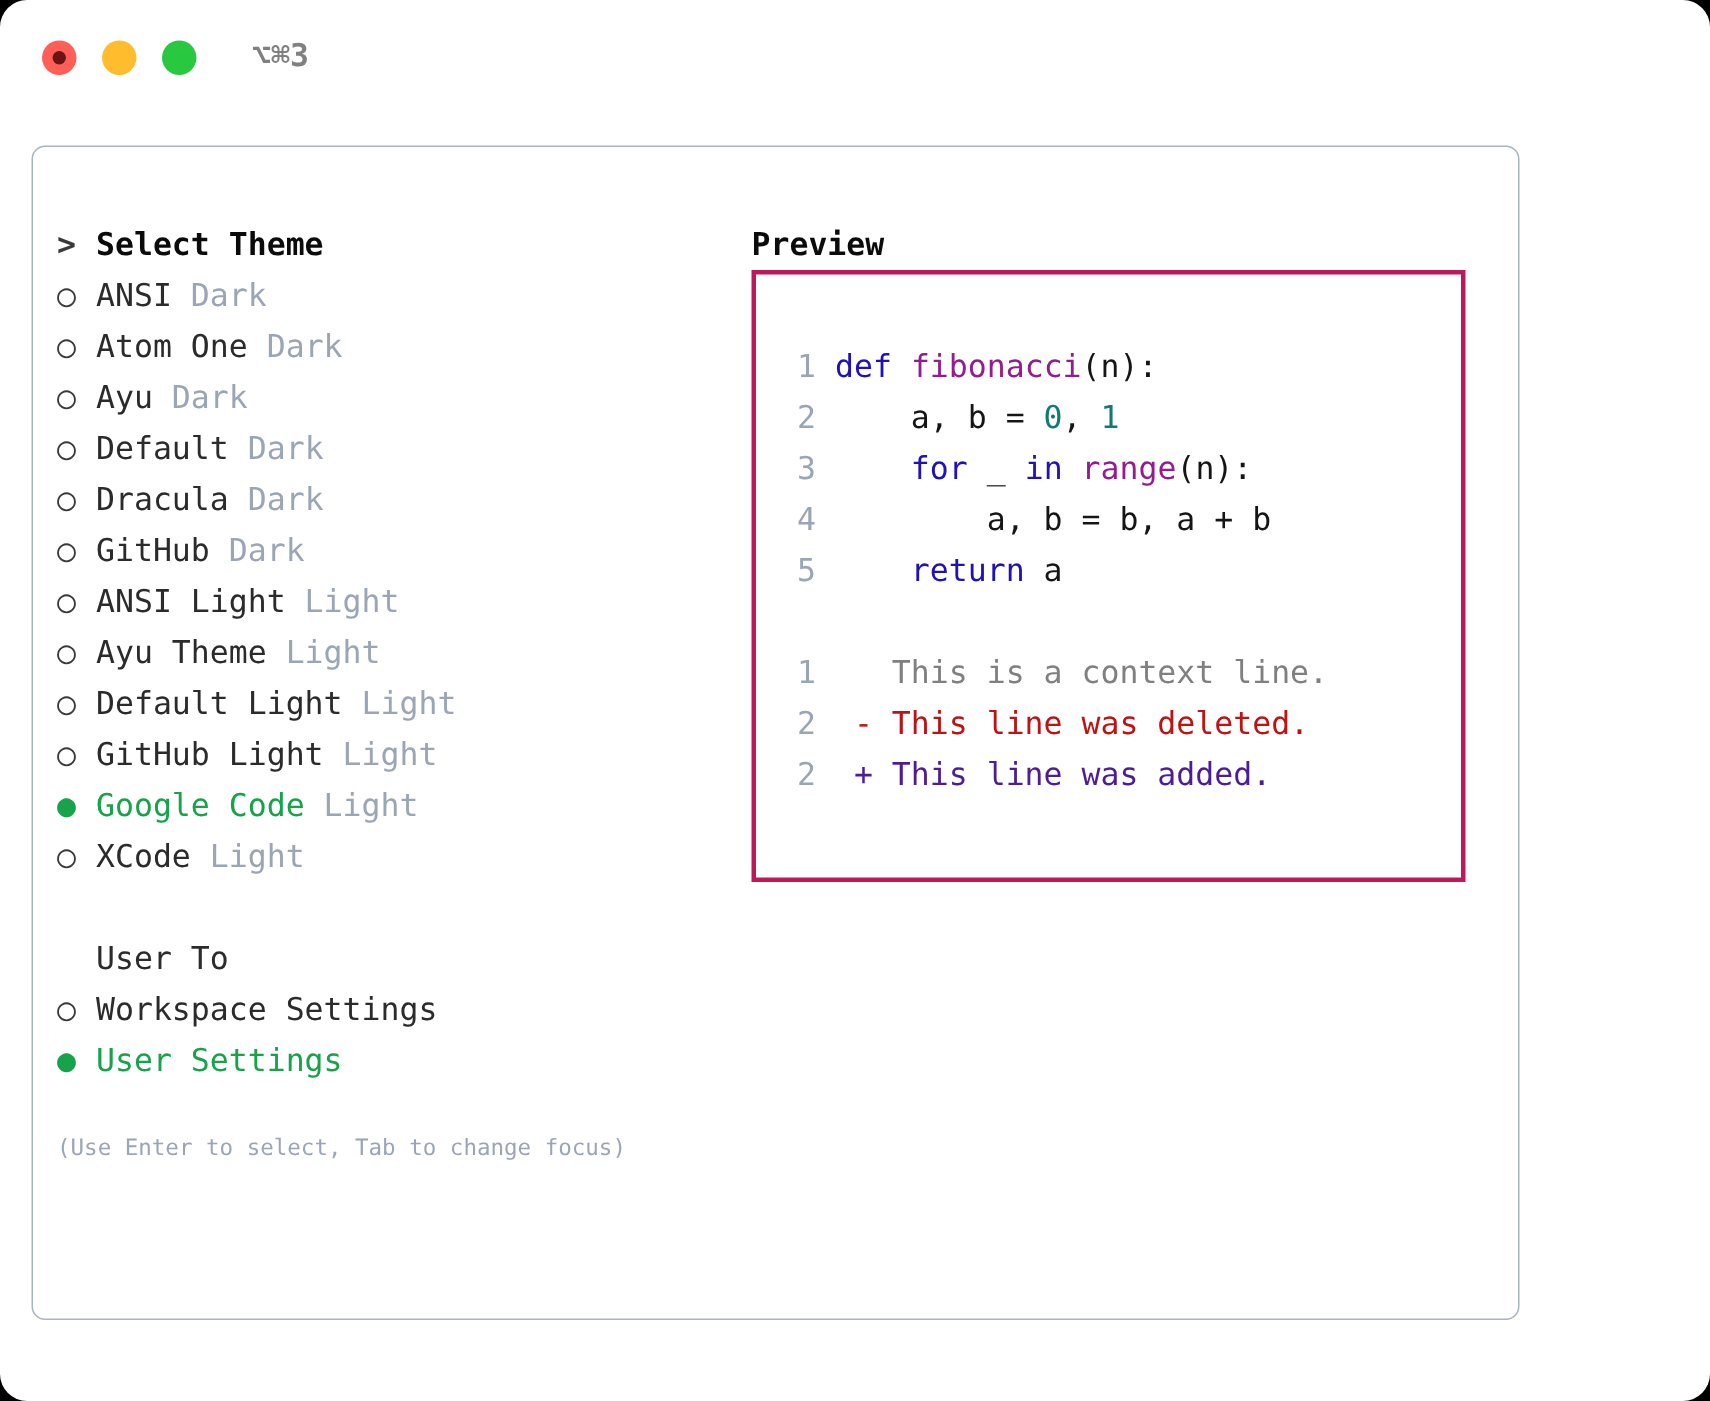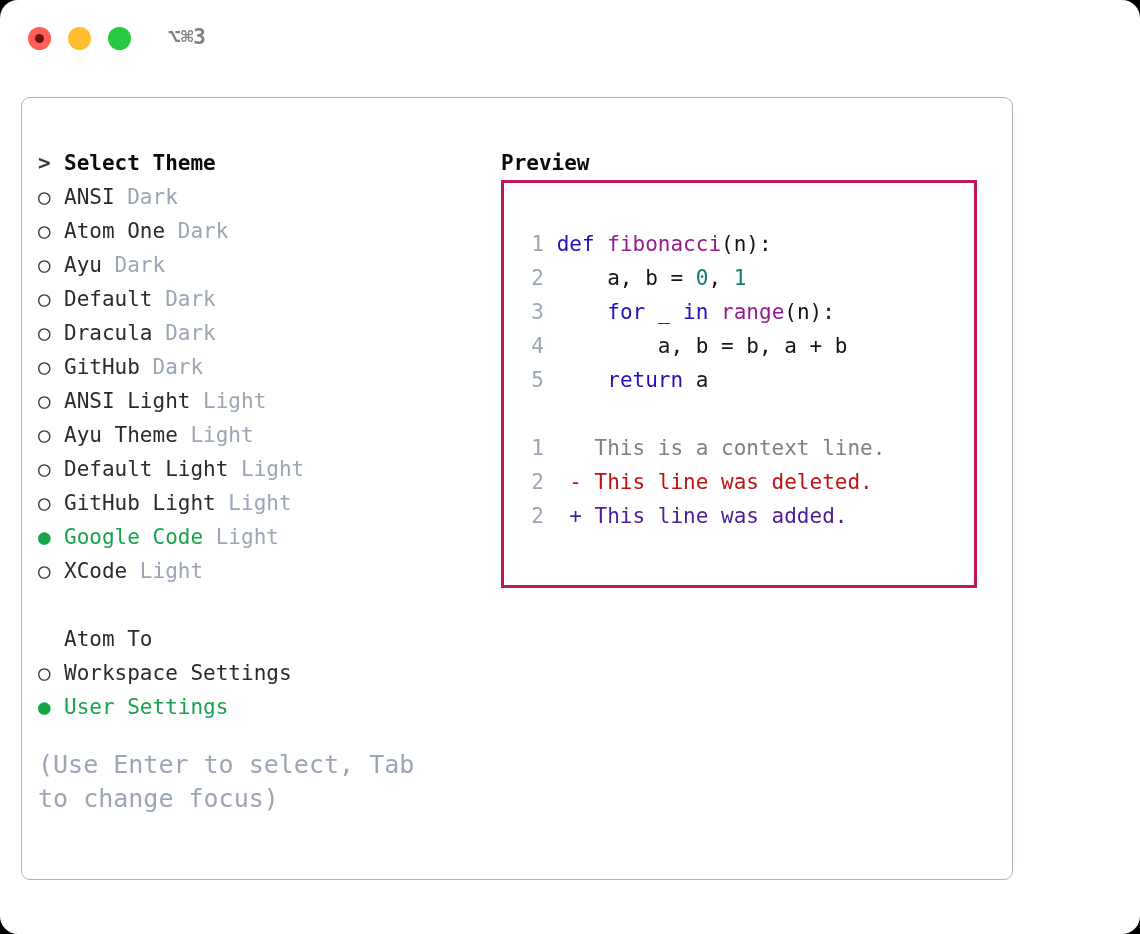--- a/index.html
+++ b/index.html
@@ -96,21 +96,21 @@
     font-weight: bold;
     color: #0b0b0b;
   }
   .theme-name { color: #2b2b2b; }
   .row.selected .theme-name { color: #16a34a; margin-top: 40px; }
   .theme-kind { color: #9aa5b5; }
   .spacer { height: 34px; }
   #apply-label { color: #2b2b2b; }
   .hint {
     margin-top: 24px;
-    font-size: 25px;
+    font-size: 15px;
     line-height: 34px;
     color: #9aa5b5;
     width: 410px;
     font-family: "DejaVu Sans Mono", monospace;
   }
 
   
   #right-col {
     position: absolute;
     left: 479px;
@@ -187,21 +187,21 @@
           <div class="row"><span class="marker">○</span><span class="theme-name">ANSI Light</span><span class="theme-kind"> Light</span></div>
           <div class="row"><span class="marker">○</span><span class="theme-name">Ayu Theme</span><span class="theme-kind"> Light</span></div>
           <div class="row"><span class="marker">○</span><span class="theme-name">Default Light</span><span class="theme-kind"> Light</span></div>
           <div class="row"><span class="marker">○</span><span class="theme-name">GitHub Light</span><span class="theme-kind"> Light</span></div>
           <div class="row selected"><span class="marker sel">●</span><span class="theme-name">Google Code</span><span class="theme-kind"> Light</span></div>
           <div class="row"><span class="marker">○</span><span class="theme-name">XCode</span><span class="theme-kind"> Light</span></div>
         </div>
 
       <div class="spacer"></div>
 
-      <div class="row"><span class="marker"> </span><span id="apply-label">Atom To</span></div>
+      <div class="row"><span class="marker"> </span><span id="apply-label">User To</span></div>
 
       <div id="apply-list">
           <div class="row"><span class="marker">○</span><span class="theme-name">Workspace Settings</span></div>
           <div class="row selected"><span class="marker sel">●</span><span class="theme-name">User Settings</span></div>
         </div>
 
       <div class="hint">(Use Enter to select, Tab to change focus)</div>
     </div>
 
     <div id="right-col">

